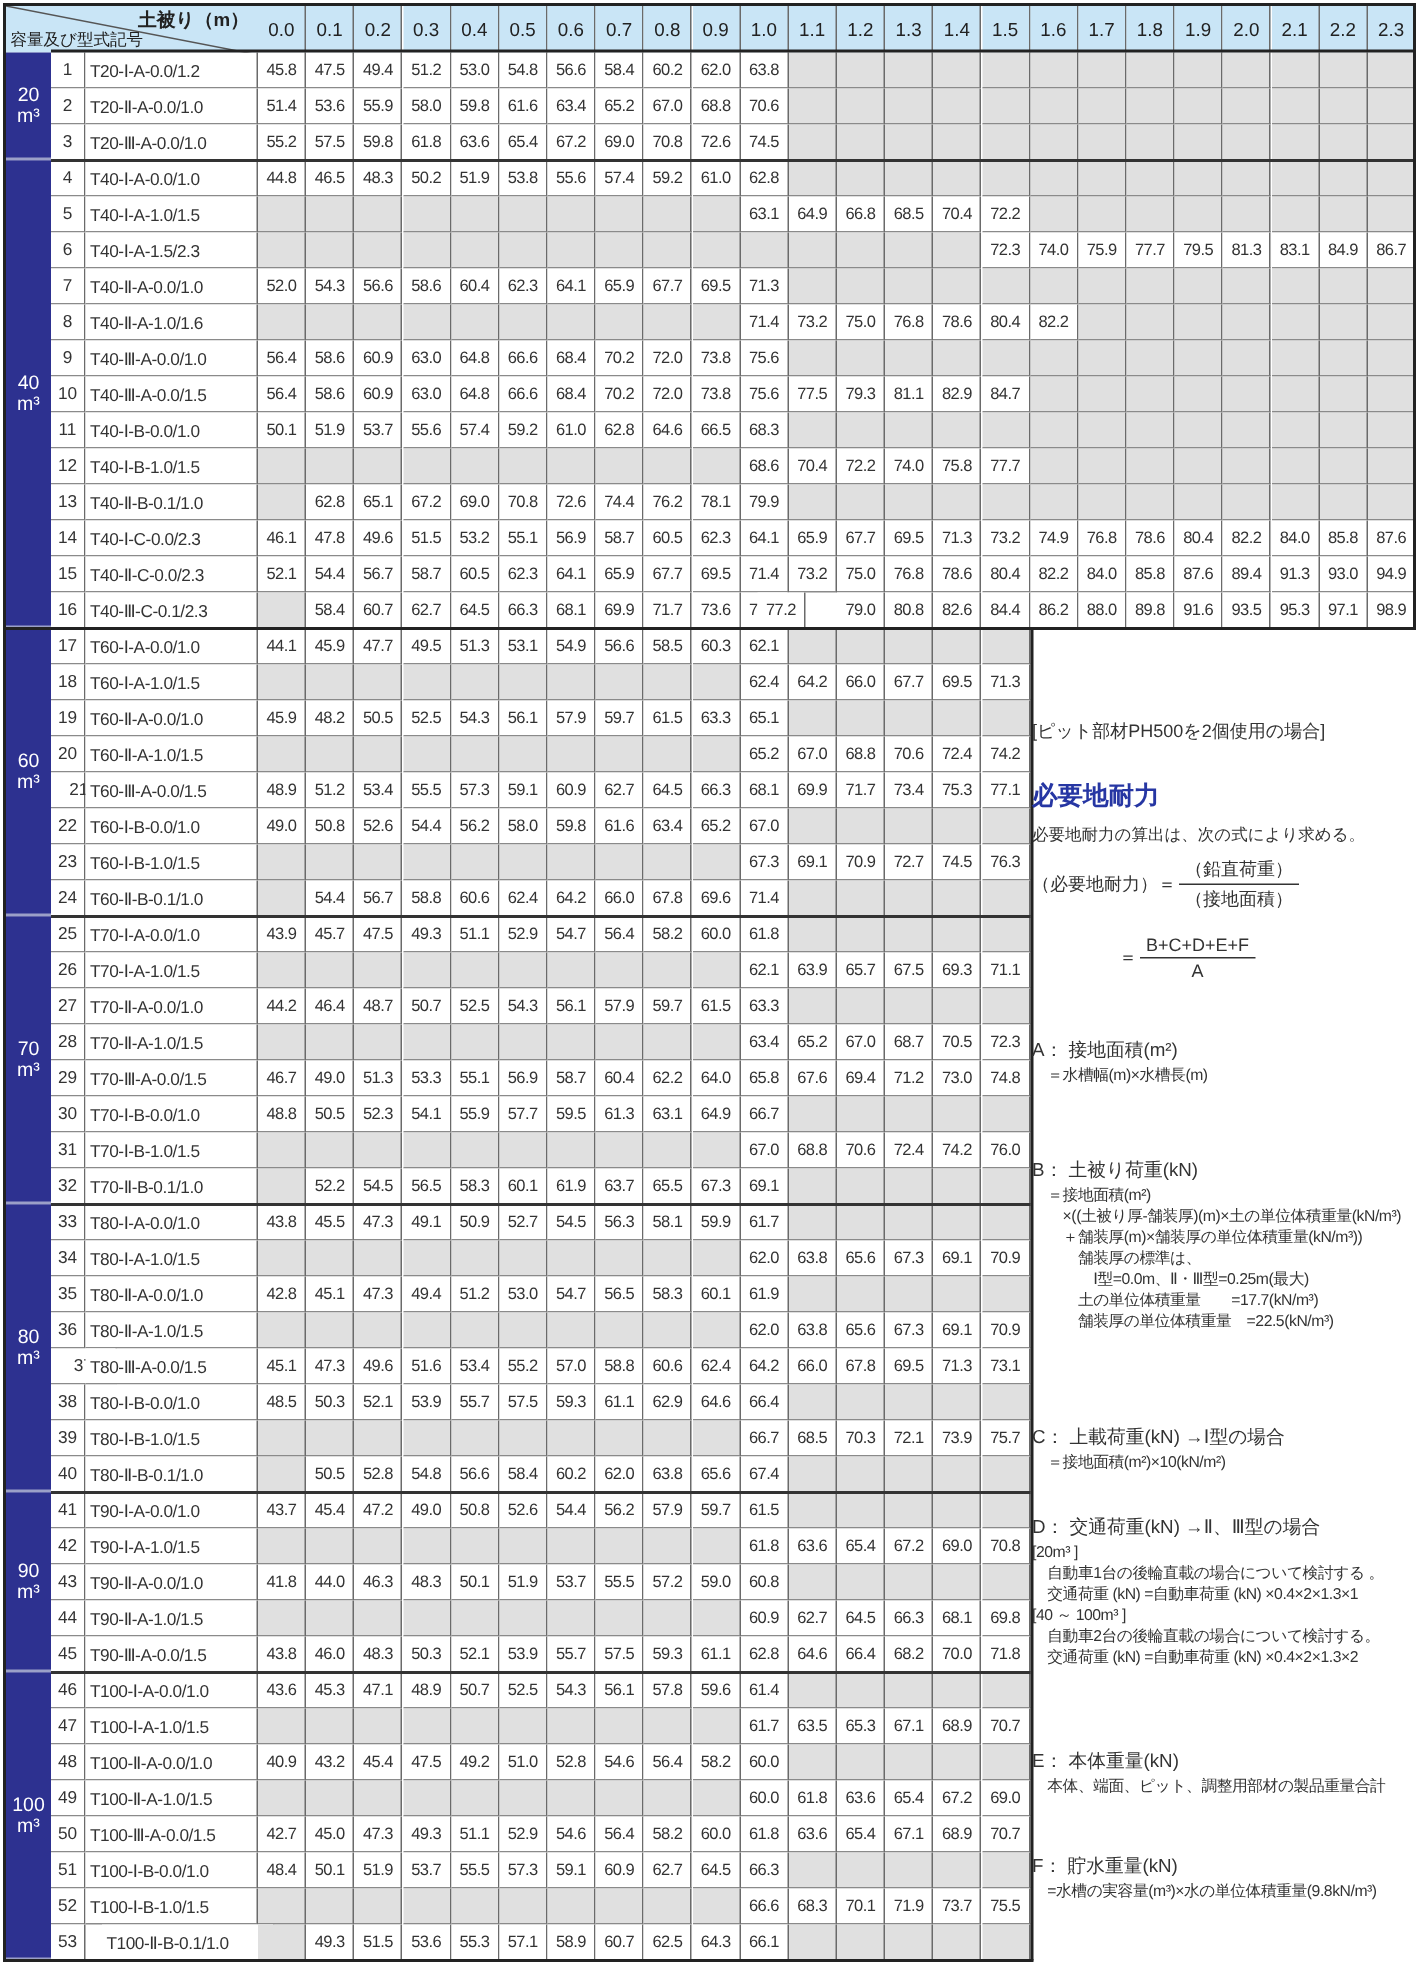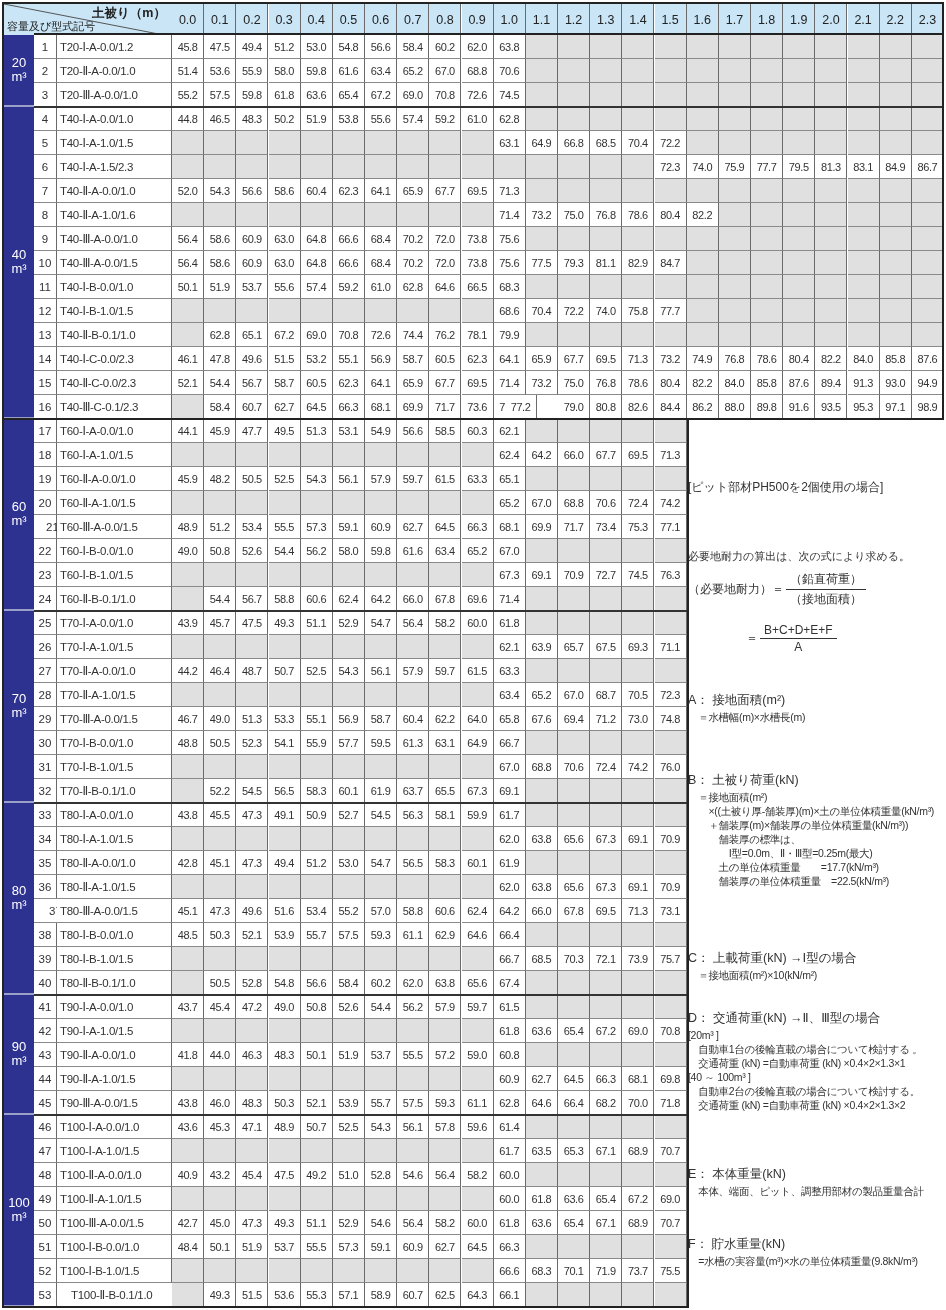--- a/index.html
+++ b/index.html
@@ -1315,20 +1315,21 @@
         <div class="hline" style="left: 0px; top: 416px; width: 942px; height: 2px;"></div>
         <div class="hline" style="left: 0px; top: 1304px; width: 686.667px; height: 2px;"></div>
         <div class="vline" style="left: 940px; top: 0px; width: 2px; height: 417px;"></div>
         <div class="vline" style="left: 684.667px; top: 417px; width: 2px; height: 888px;"></div>
         <div class="vline" style="left: 0px; top: 0px; width: 2px; height: 1305px;"></div>
       </div>
   </div>
 
   <div id="panel">
     <div id="p-note" class="pblock">[ピット部材PH500を2個使用の場合]</div>
+    <div id="p-head" class="pblock">必要地耐力</div>
     <div id="p-intro" class="pblock">必要地耐力の算出は、次の式により求める。</div>
     <div id="f1" class="formula">
       <span>（必要地耐力）＝</span>
       <span class="frac">
         <span class="fnum">（鉛直荷重）</span>
         <span class="fden">（接地面積）</span>
       </span>
     </div>
     <div id="f2" class="formula">
       <span>＝</span>

